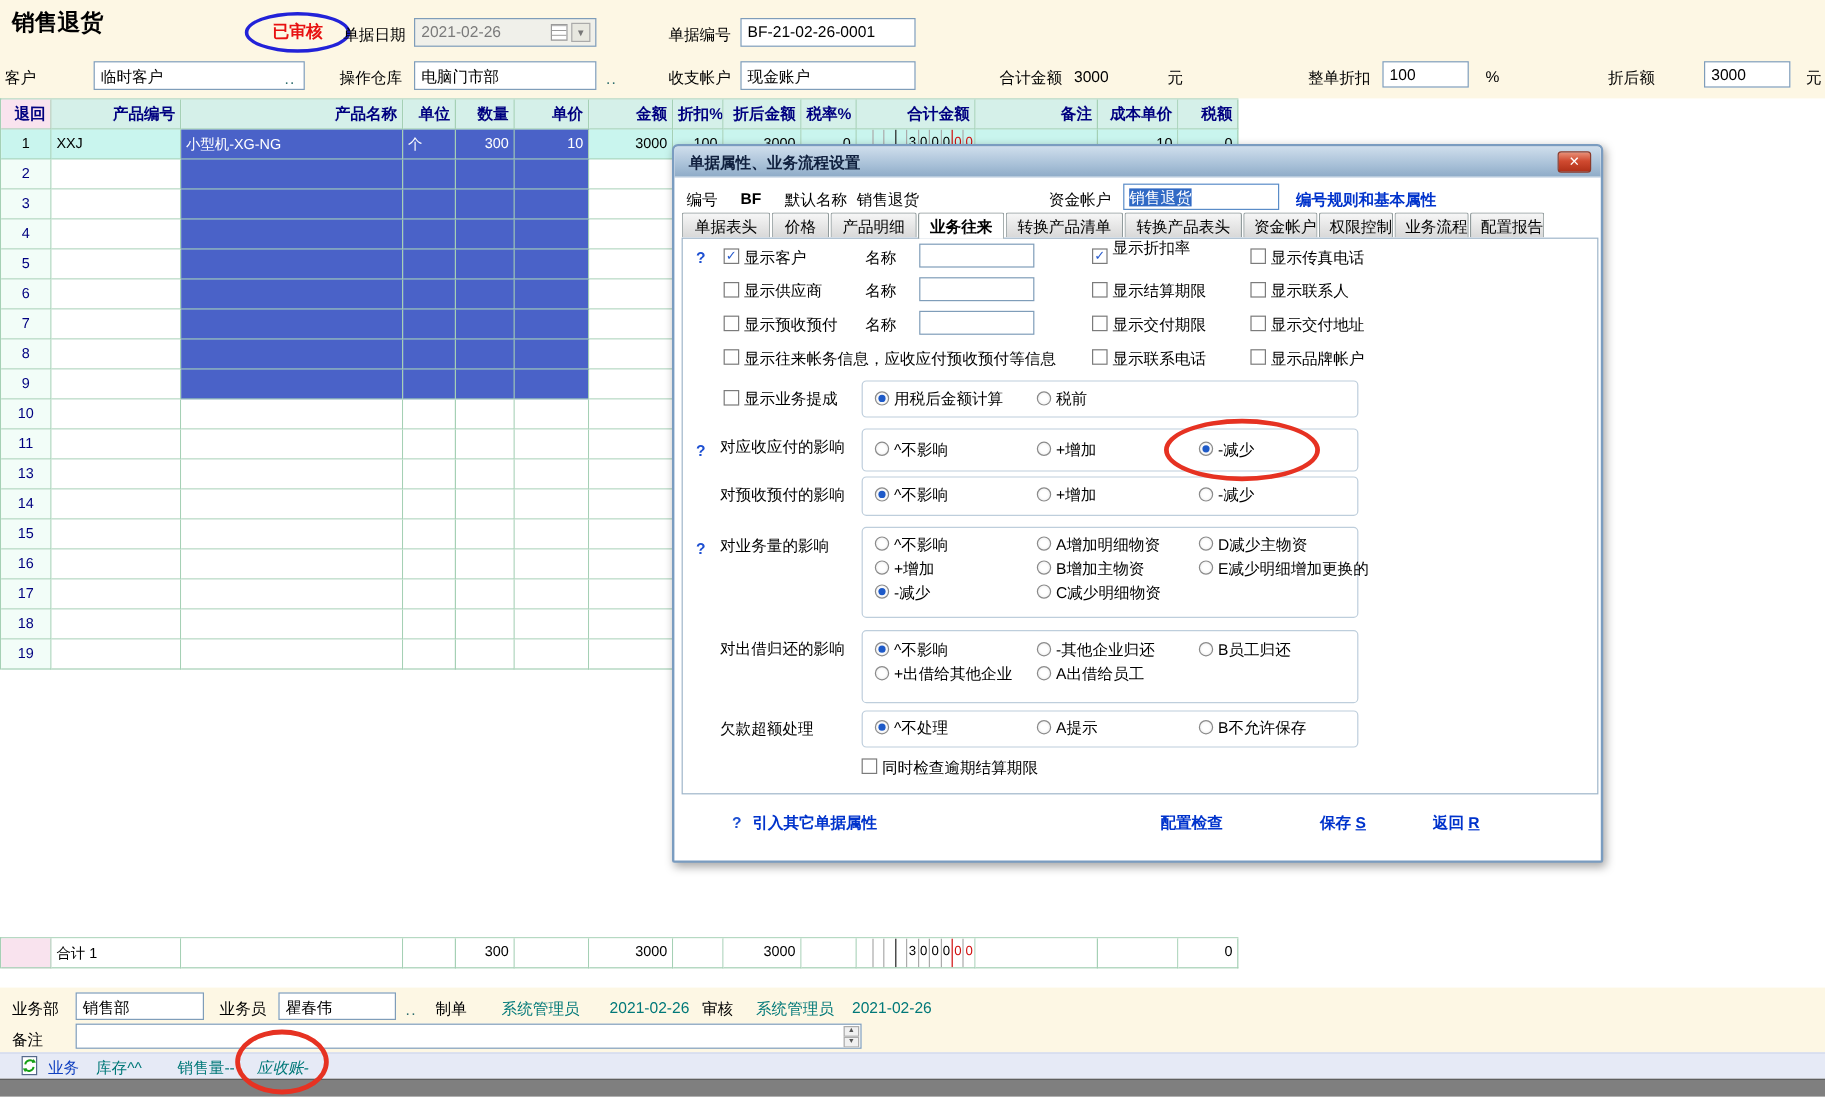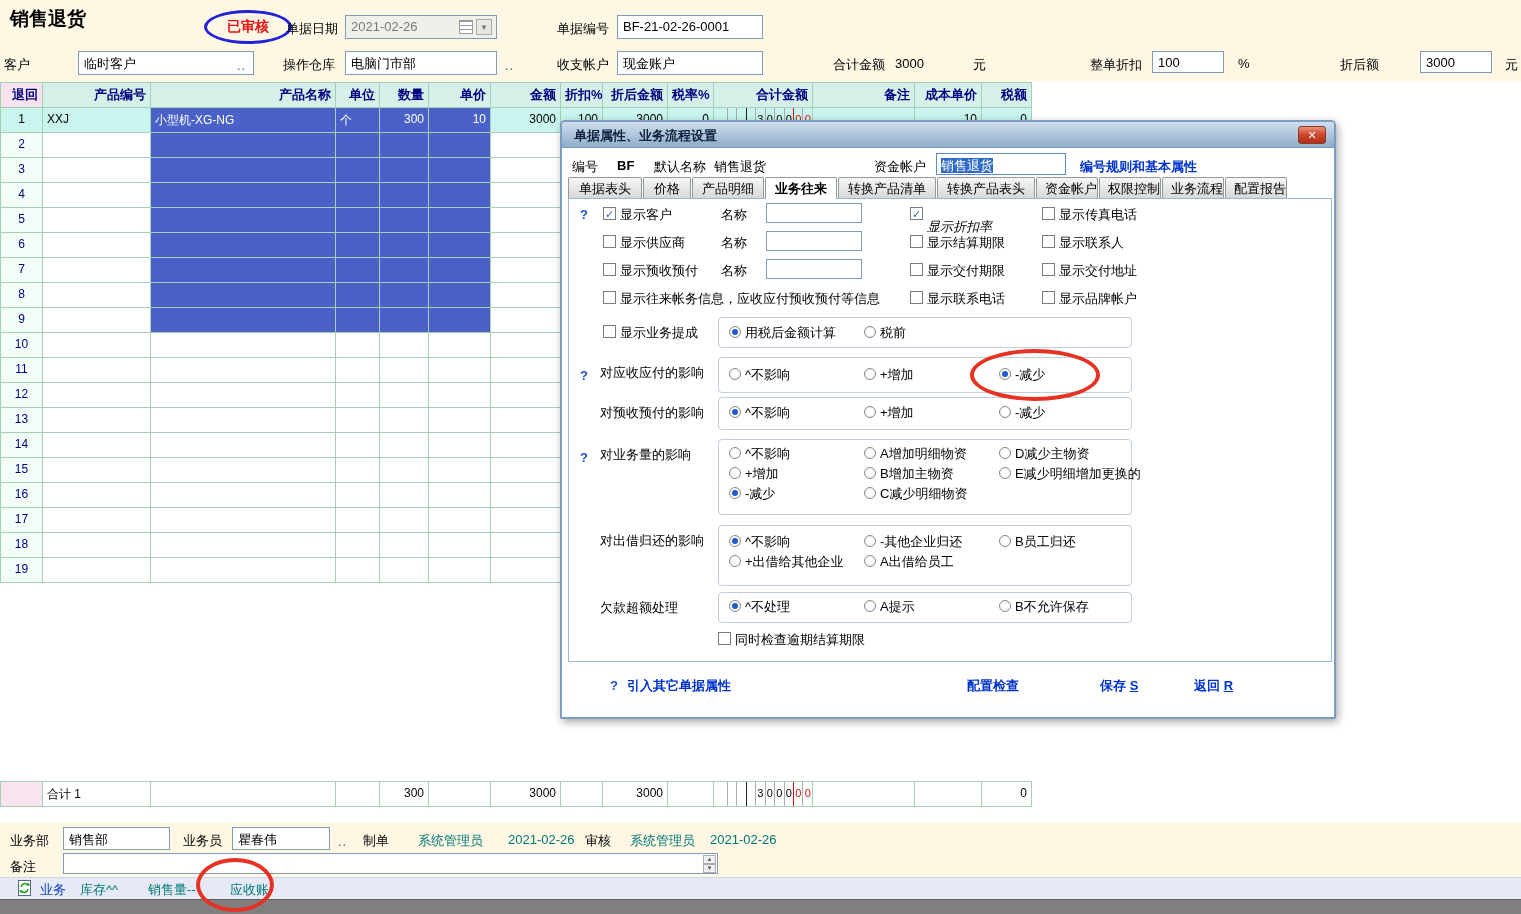--- a/index.html
+++ b/index.html
@@ -334,36 +334,20 @@
         <div class="gc r" style="width: 70px;"></div>
         <div class="gc r" style="width: 42px;"></div>
         <div class="gc r" style="width: 65px;"></div>
         <div class="gc r" style="width: 46px;"></div>
         <div class="gc r" style="width: 99px;"></div>
         <div class="gc" style="width: 102px;"></div>
         <div class="gc r" style="width: 67px;"></div>
         <div class="gc r" style="width: 50px;"></div>
       </div>
       <div class="grow">
-        <div class="gc numcol" style="width: 42px; text-align: center;">12</div>
-        <div class="gc" style="width: 108px;"></div>
-        <div class="gc" style="width: 185px;"></div>
-        <div class="gc" style="width: 44px;"></div>
-        <div class="gc r" style="width: 49px;"></div>
-        <div class="gc r" style="width: 62px;"></div>
-        <div class="gc r" style="width: 70px;"></div>
-        <div class="gc r" style="width: 42px;"></div>
-        <div class="gc r" style="width: 65px;"></div>
-        <div class="gc r" style="width: 46px;"></div>
-        <div class="gc r" style="width: 99px;"></div>
-        <div class="gc" style="width: 102px;"></div>
-        <div class="gc r" style="width: 67px;"></div>
-        <div class="gc r" style="width: 50px;"></div>
-      </div>
-      <div class="grow">
         <div class="gc numcol" style="width: 42px; text-align: center;">13</div>
         <div class="gc" style="width: 108px;"></div>
         <div class="gc" style="width: 185px;"></div>
         <div class="gc" style="width: 44px;"></div>
         <div class="gc r" style="width: 49px;"></div>
         <div class="gc r" style="width: 62px;"></div>
         <div class="gc r" style="width: 70px;"></div>
         <div class="gc r" style="width: 42px;"></div>
         <div class="gc r" style="width: 65px;"></div>
         <div class="gc r" style="width: 46px;"></div>
@@ -527,21 +511,21 @@
   <svg style="position:absolute;left:17px;top:879px;z-index:5;" width="16" height="18">
     <rect x="1.5" y="1.5" width="12" height="15" fill="#fff" stroke="#55698a" stroke-width="1"></rect>
     <path d="M4 8 A4 4 0 0 1 11 6" fill="none" stroke="#17A017" stroke-width="1.6"></path>
     <path d="M11 10 A4 4 0 0 1 4 12" fill="none" stroke="#17A017" stroke-width="1.6"></path>
     <path d="M11 3.5 L13 6.5 L9.5 6.8 Z" fill="#17A017"></path>
     <path d="M4 14.5 L2 11.5 L5.5 11.2 Z" fill="#17A017"></path>
   </svg>
   <div class="bb-item" style="left:40px;color:#1040C0;z-index:5;">业务</div>
   <div class="bb-item teal" style="left:80px;z-index:5;">库存^^</div>
   <div class="bb-item teal" style="left:148px;z-index:5;">销售量--</div>
-  <div class="bb-item teal" style="left:230px;z-index:5;">应收账-</div>
+  <div class="bb-item teal" style="left:214px;z-index:5;font-style:italic;">应收账-</div>
   <div class="red-ellipse" style="left:196px;top:858px;width:78px;height:54px;"></div>
   <div class="gray-bar"></div>
 
   <div class="dialog" id="dialog">
     <div class="dlg-titlebar">
       <div class="dlg-title">单据属性、业务流程设置</div>
       <div class="dlg-close">✕</div>
     </div>
     <div class="dlg-lbl" style="left:10px;top:36px;">编号</div>
     <div class="dlg-lbl" style="left:55px;top:36px;font-weight:bold;">BF</div>
@@ -564,21 +548,21 @@
         <div class="tab" style="width: 62px;">配置报告</div>
       </div>
     <div class="panel"></div>
     <div id="dlg-content">
         <div class="qmark" style="left: 18px; top: 85px;">?</div>
         <div class="cbx" style="left: 41px; top: 85px;">✓</div>
         <div class="cbx-label" style="left: 58px; top: 84px;">显示客户</div>
         <div class="cbx-label" style="left: 159px; top: 84px;">名称</div>
         <div class="mini-input" style="left: 204px; top: 81px;"></div>
         <div class="cbx" style="left: 348px; top: 85px;">✓</div>
-        <div class="cbx-label" style="left: 365px; top: 96px; font-style: italic;">显示折扣率</div>
+        <div class="cbx-label" style="left: 365px; top: 76px;">显示折扣率</div>
         <div class="cbx" style="left: 480px; top: 85px;"></div>
         <div class="cbx-label" style="left: 497px; top: 84px;">显示传真电话</div>
         <div class="cbx" style="left: 41px; top: 113px;"></div>
         <div class="cbx-label" style="left: 58px; top: 112px;">显示供应商</div>
         <div class="cbx-label" style="left: 159px; top: 112px;">名称</div>
         <div class="mini-input" style="left: 204px; top: 109px;"></div>
         <div class="cbx" style="left: 348px; top: 113px;"></div>
         <div class="cbx-label" style="left: 365px; top: 112px;">显示结算期限</div>
         <div class="cbx" style="left: 480px; top: 113px;"></div>
         <div class="cbx-label" style="left: 497px; top: 112px;">显示联系人</div>

